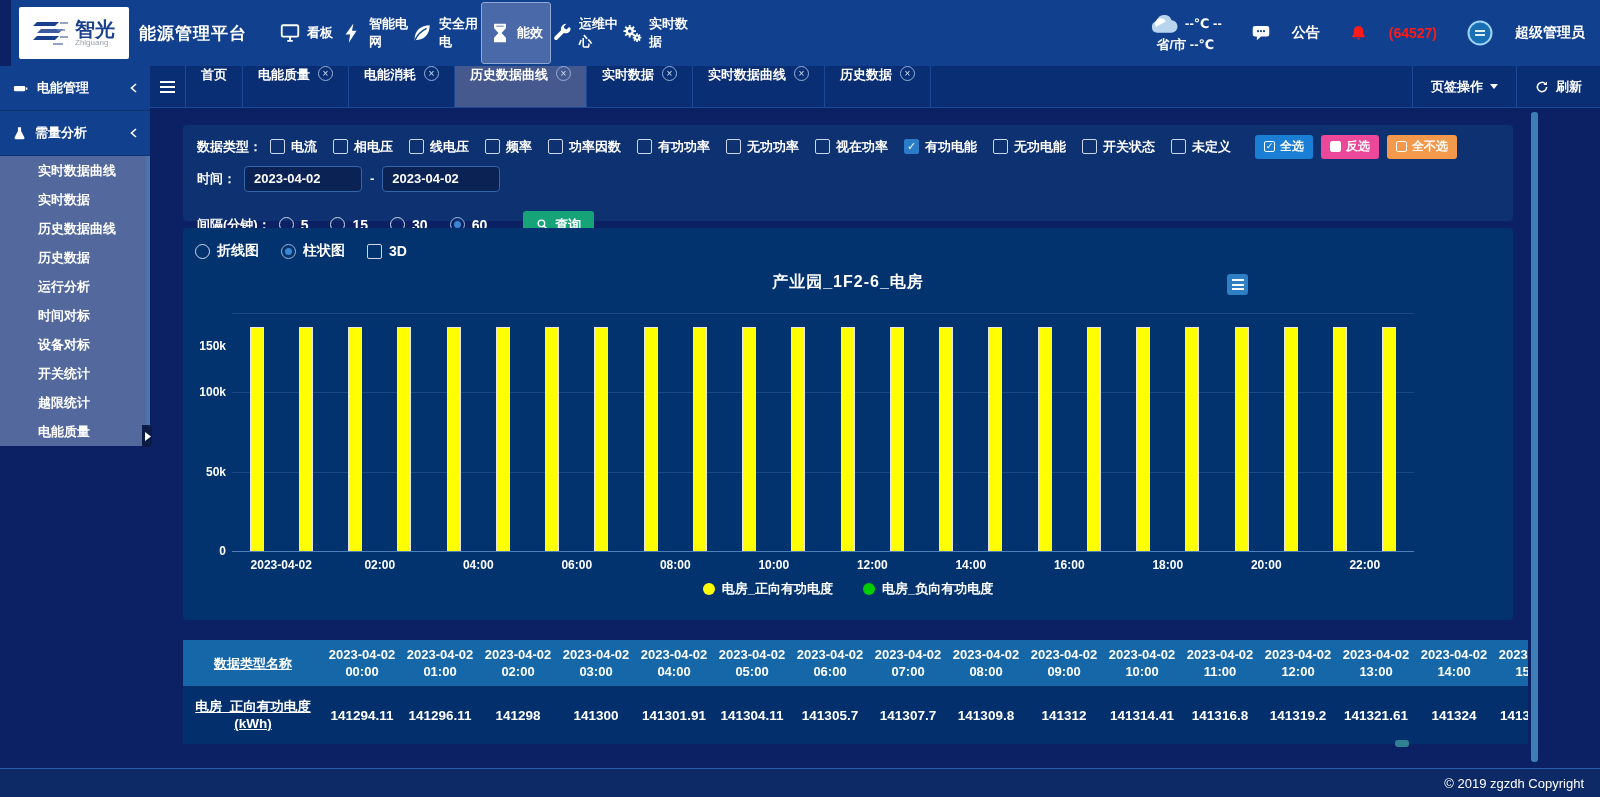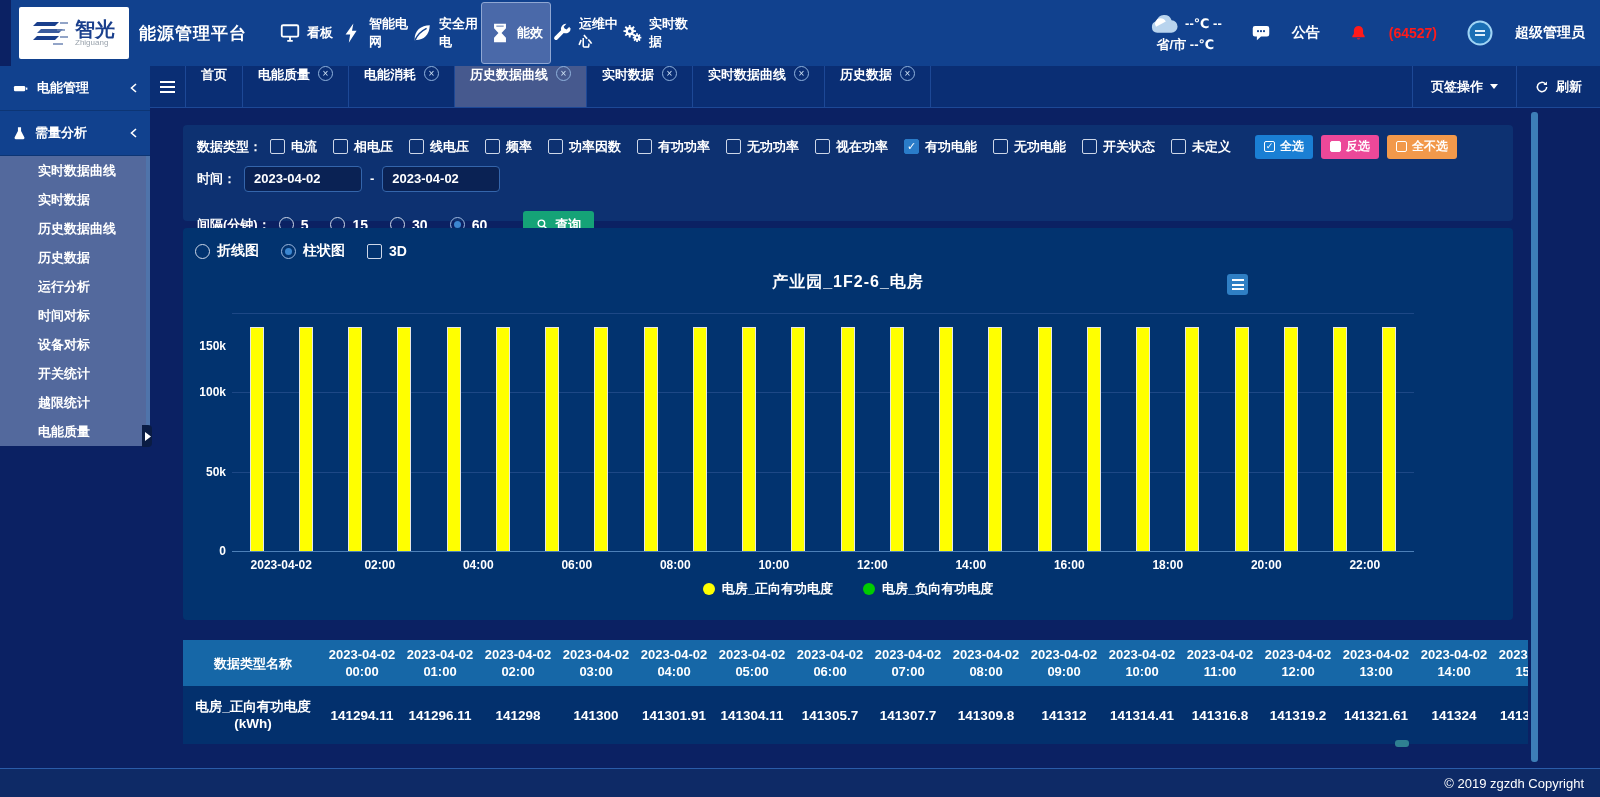--- a/index.html
+++ b/index.html
@@ -117,21 +117,21 @@
   .legend-item { display:flex; align-items:center; gap:7px; font-size:13px; cursor:pointer; }
   .legend-dot { width:12px; height:12px; border-radius:50%; }
 
   
   .table-wrap { position:absolute; left:33px; top:532px; width:1345px; height:108px; overflow:hidden; }
   .trow { display:flex; }
   .thead { background:#1667a7; }
   .tbody-row { background:#03306d; }
   .tcell { flex:0 0 78px; width:78px; display:flex; flex-direction:column; align-items:center;
            justify-content:center; font-size:13px; line-height:17px; text-align:center; }
-  .tcell.name { flex:0 0 140px; width:140px; }
+  .tcell.name { flex:0 0 140px; width:140px;text-decoration:underline; }
   .thead .tcell { height:46px; }
   .tbody-row .tcell { height:58px; font-size:13.5px; }
   .hscroll-thumb { position:absolute; left:1245px; top:632px; width:14px; height:7px;
                    background:#2f8091; border-radius:3px; cursor:pointer; }
   .vscroll { position:absolute; left:1381px; top:4px; width:7px; height:650px;
              background:#3d7eb7; border-radius:3px; cursor:pointer; }
 
   
   .footer { position:absolute; top:768px; left:0; width:1600px; height:29px;
             background:#0e2a66; border-top:1px solid #2b5ca9; display:flex;

